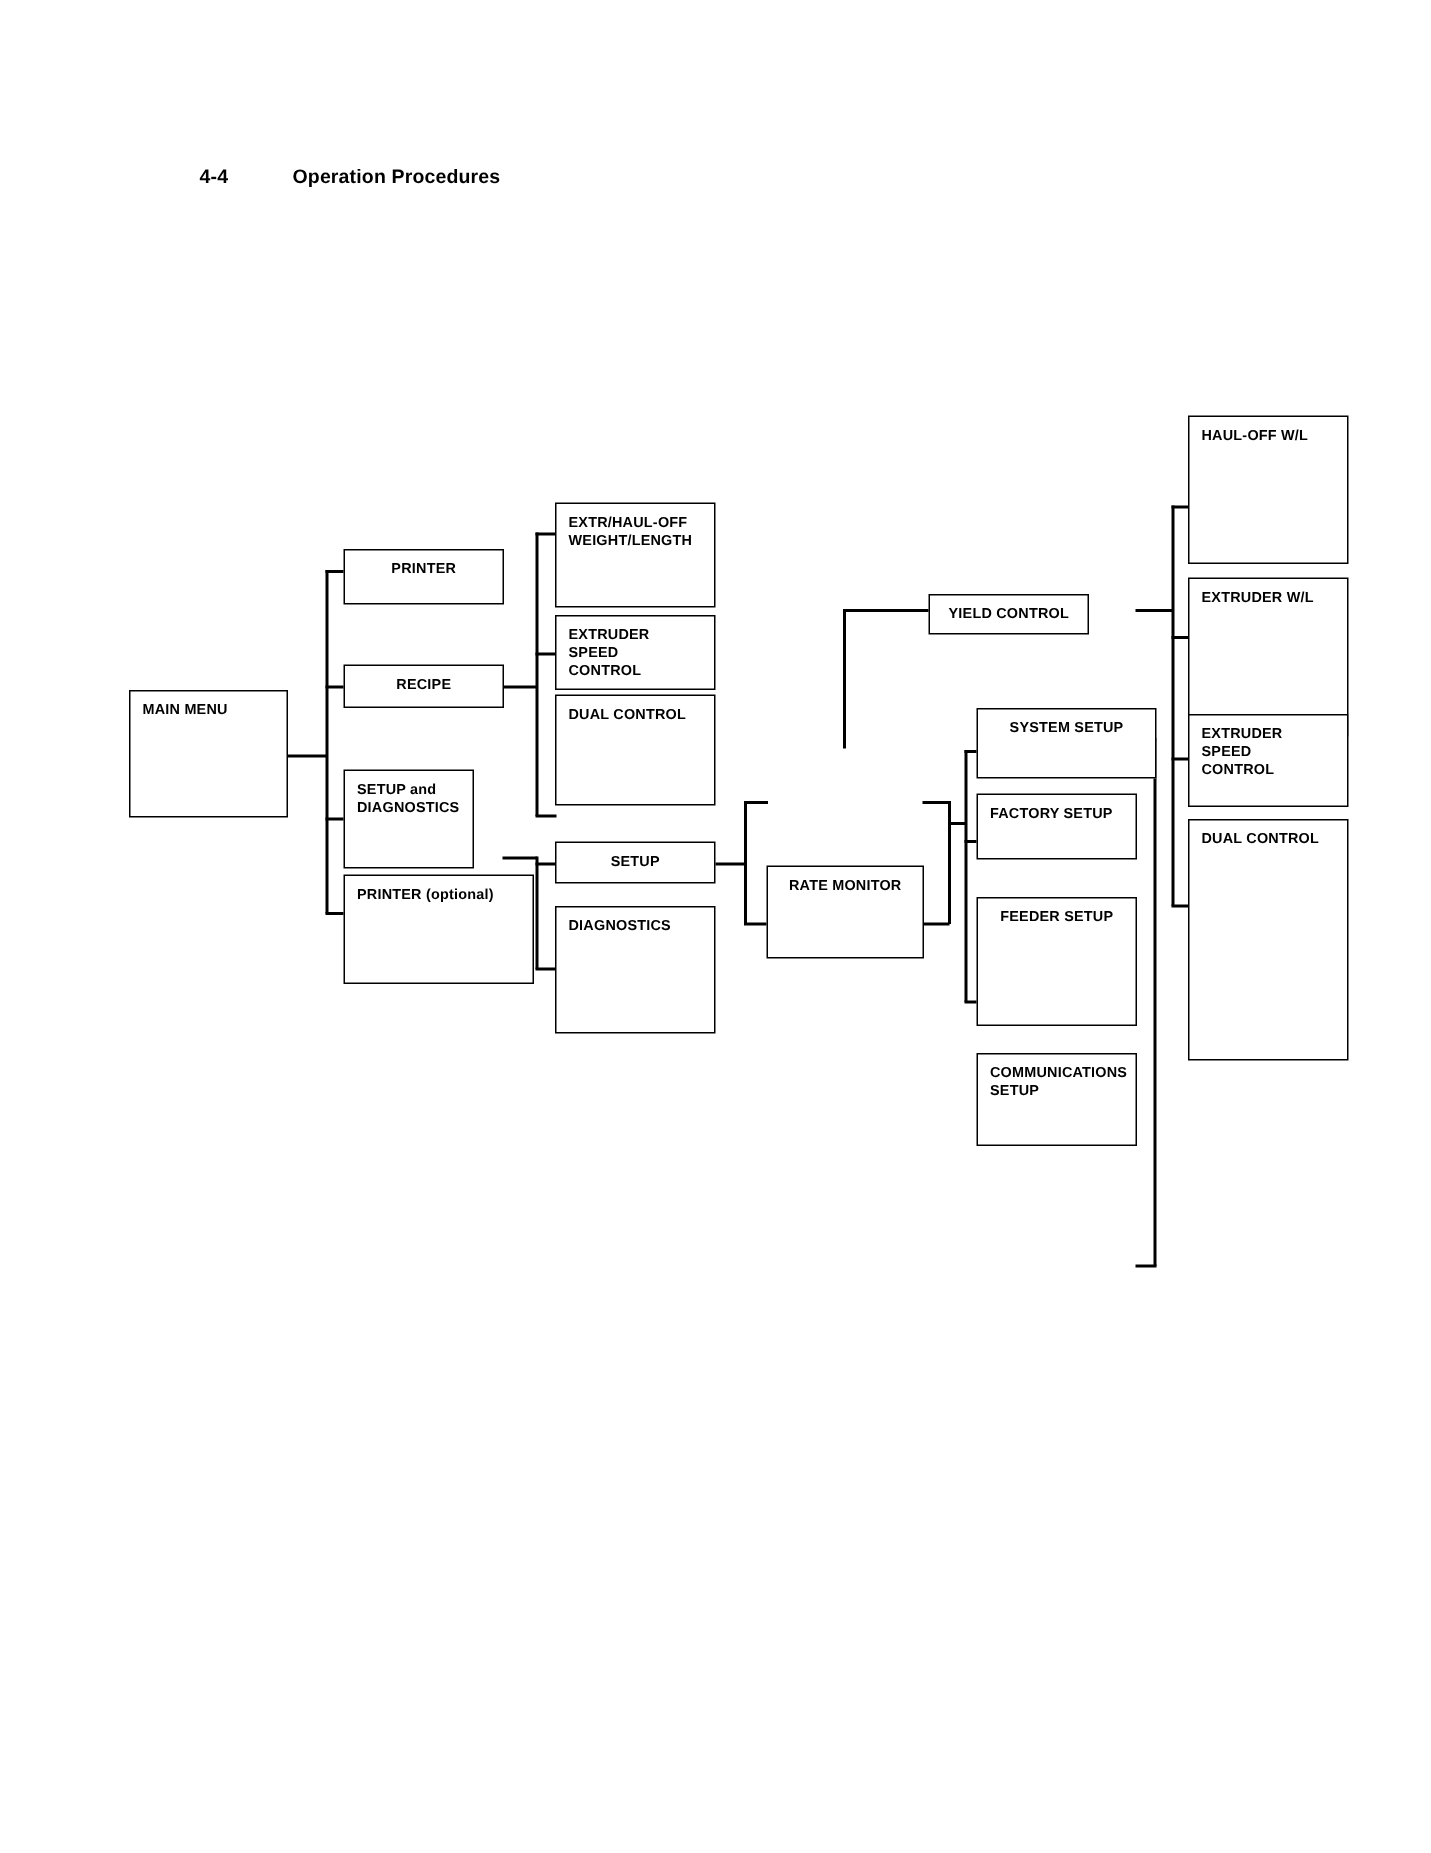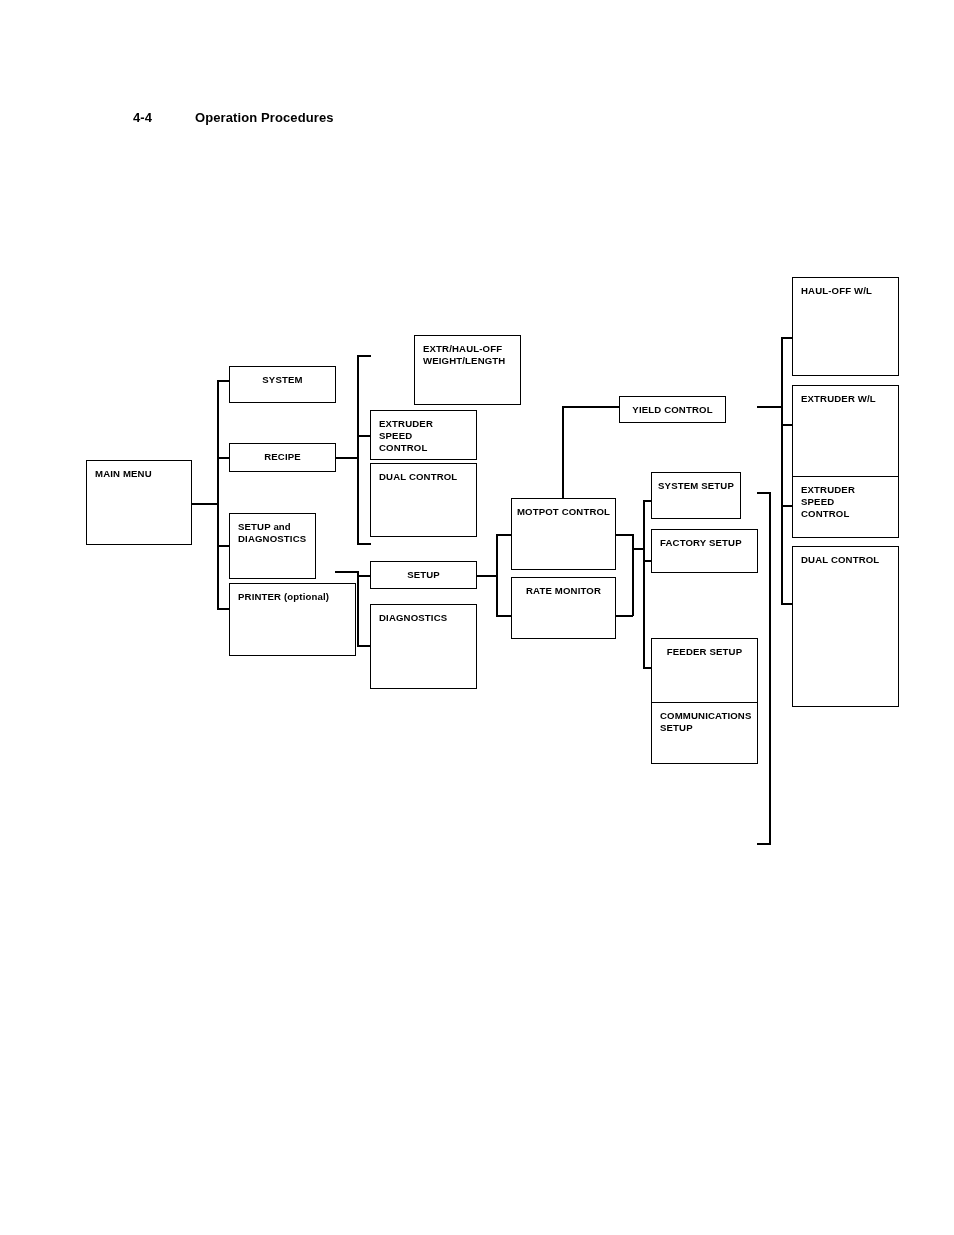--- a/index.html
+++ b/index.html
@@ -123,52 +123,51 @@
     <div class="conn h" style="left:757px; top:843px; width:14px;"></div>
 
     <div class="conn v" style="left:781px; top:337px; height:267px;"></div>
     <div class="conn h" style="left:781px; top:337px; width:12px;"></div>
     <div class="conn h" style="left:781px; top:424px; width:12px;"></div>
     <div class="conn h" style="left:781px; top:505px; width:12px;"></div>
     <div class="conn h" style="left:781px; top:603px; width:12px;"></div>
 
     <div class="node left" style="left:86px; top:460px; width:106px; height:85px;">MAIN MENU</div>
 
-    <div class="node center" style="left:229px; top:366px; width:107px; height:37px;">SYSTEM</div>
+    <div class="node center" style="left:229px; top:366px; width:107px; height:37px;">PRINTER</div>
 
     <div class="node center" style="left:229px; top:443px; width:107px; height:29px;">RECIPE</div>
 
     <div class="node left" style="left:229px; top:513px; width:87px; height:66px;">SETUP and
 DIAGNOSTICS</div>
 
     <div class="node left" style="left:229px; top:583px; width:127px; height:73px;">PRINTER (optional)</div>
 
-    <div class="node left" style="left:370px; top:335px; width:107px; height:70px;margin-left:44px;">EXTR/HAUL-OFF
+    <div class="node left" style="left:370px; top:335px; width:107px; height:70px;">EXTR/HAUL-OFF
 WEIGHT/LENGTH</div>
 
     <div class="node left" style="left:370px; top:410px; width:107px; height:50px;">EXTRUDER SPEED
 CONTROL</div>
 
     <div class="node left" style="left:370px; top:463px; width:107px; height:74px;">DUAL CONTROL</div>
 
     <div class="node center" style="left:370px; top:561px; width:107px; height:28px;">SETUP</div>
 
     <div class="node left" style="left:370px; top:604px; width:107px; height:85px;">DIAGNOSTICS</div>
 
-    <div class="node center" style="left:511px; top:498px; width:105px; height:72px;">MOTPOT CONTROL</div>
 
     <div class="node center" style="left:511px; top:577px; width:105px; height:62px;">RATE MONITOR</div>
 
     <div class="node center" style="left:619px; top:396px; width:107px; height:27px;">YIELD CONTROL</div>
 
-    <div class="node center" style="left:651px; top:472px; width:90px; height:47px;">SYSTEM SETUP</div>
+    <div class="node center" style="left:651px; top:472px; width:120px; height:47px;">SYSTEM SETUP</div>
 
     <div class="node left" style="left:651px; top:529px; width:107px; height:44px;">FACTORY SETUP</div>
 
-    <div class="node center" style="left:651px; top:598px; width:107px; height:86px;margin-top:40px;">FEEDER SETUP</div>
+    <div class="node center" style="left:651px; top:598px; width:107px; height:86px;">FEEDER SETUP</div>
 
     <div class="node left" style="left:651px; top:702px; width:107px; height:62px;">COMMUNICATIONS
 SETUP</div>
 
     <div class="node left" style="left:792px; top:277px; width:107px; height:99px;">HAUL-OFF W/L</div>
 
     <div class="node left" style="left:792px; top:385px; width:107px; height:106px;">EXTRUDER W/L</div>
 
     <div class="node left" style="left:792px; top:476px; width:107px; height:62px;">EXTRUDER SPEED
 CONTROL</div>

